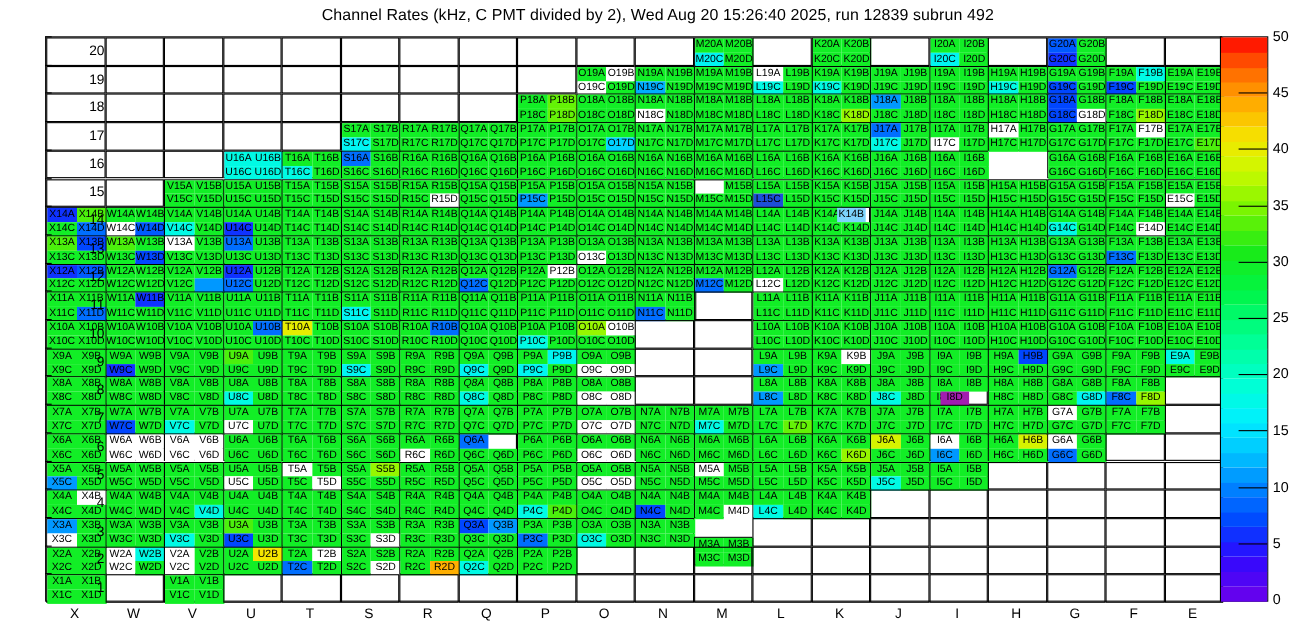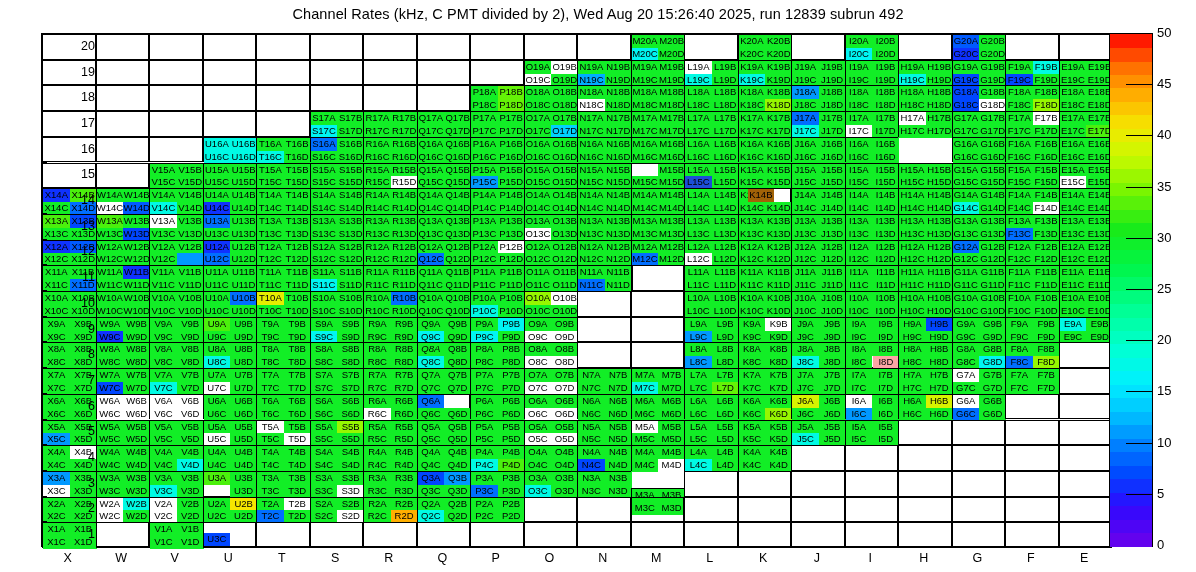--- a/index.html
+++ b/index.html
@@ -388,21 +388,21 @@
       </div>
       <div class="pad" style="left: 160.5px; top: 411.2px; width: 53.5px; height: 25.7px;">
         <div class="sub" style="left: 0px; top: 0px; width: 26.75px; height: 12.85px; background: rgb(18, 238, 38);">U4A</div>
         <div class="sub" style="left: 26.75px; top: 0px; width: 26.75px; height: 12.85px; background: rgb(18, 238, 38);">U4B</div>
         <div class="sub" style="left: 0px; top: 12.85px; width: 26.75px; height: 12.85px; background: rgb(18, 238, 38);">U4C</div>
         <div class="sub" style="left: 26.75px; top: 12.85px; width: 26.75px; height: 12.85px; background: rgb(18, 238, 38);">U4D</div>
       </div>
       <div class="pad" style="left: 160.5px; top: 436.9px; width: 53.5px; height: 25.7px;">
         <div class="sub" style="left: 0px; top: 0px; width: 26.75px; height: 12.85px; background: rgb(75, 240, 12);">U3A</div>
         <div class="sub" style="left: 26.75px; top: 0px; width: 26.75px; height: 12.85px; background: rgb(18, 238, 38);">U3B</div>
-        <div class="sub" style="left: 0px; top: 12.85px; width: 26.75px; height: 12.85px; background: rgb(0, 70, 255); margin-top: 48px;">U3C</div>
+        <div class="sub" style="left: 0px; top: 12.85px; width: 26.75px; height: 12.85px; background: rgb(0, 70, 255);">U3C</div>
         <div class="sub" style="left: 26.75px; top: 12.85px; width: 26.75px; height: 12.85px; background: rgb(18, 238, 38);">U3D</div>
       </div>
       <div class="pad" style="left: 160.5px; top: 462.6px; width: 53.5px; height: 25.7px;">
         <div class="sub" style="left: 0px; top: 0px; width: 26.75px; height: 12.85px; background: rgb(18, 238, 38);">U2A</div>
         <div class="sub" style="left: 26.75px; top: 0px; width: 26.75px; height: 12.85px; background: rgb(245, 230, 0);">U2B</div>
         <div class="sub" style="left: 0px; top: 12.85px; width: 26.75px; height: 12.85px; background: rgb(18, 238, 38);">U2C</div>
         <div class="sub" style="left: 26.75px; top: 12.85px; width: 26.75px; height: 12.85px; background: rgb(18, 238, 38);">U2D</div>
       </div>
       <div class="pad" style="left: 160.5px; top: 488.3px; width: 53.5px; height: 25.7px;"></div>
       <div class="pad" style="left: 214px; top: 0px; width: 53.5px; height: 25.7px;"></div>
@@ -1321,21 +1321,21 @@
         <div class="sub" style="left: 26.75px; top: 12.85px; width: 26.75px; height: 12.85px; background: rgb(18, 238, 38);">K16D</div>
       </div>
       <div class="pad" style="left: 695.5px; top: 128.5px; width: 53.5px; height: 25.7px;">
         <div class="sub" style="left: 0px; top: 0px; width: 26.75px; height: 12.85px; background: rgb(18, 238, 38);">K15A</div>
         <div class="sub" style="left: 26.75px; top: 0px; width: 26.75px; height: 12.85px; background: rgb(18, 238, 38);">K15B</div>
         <div class="sub" style="left: 0px; top: 12.85px; width: 26.75px; height: 12.85px; background: rgb(18, 238, 38);">K15C</div>
         <div class="sub" style="left: 26.75px; top: 12.85px; width: 26.75px; height: 12.85px; background: rgb(18, 238, 38);">K15D</div>
       </div>
       <div class="pad" style="left: 695.5px; top: 154.2px; width: 53.5px; height: 25.7px;">
         <div class="sub" style="left: 0px; top: 0px; width: 26.75px; height: 12.85px; background: rgb(18, 238, 38);">K14A</div>
-        <div class="sub" style="left: 9px; top: 0px; width: 26.75px; height: 12.85px; background: #a16207;">K14B</div>
+        <div class="sub" style="left: 22px; top: 0px; width: 26.75px; height: 12.85px; background: #7dd3fc;">K14B</div>
         <div class="sub" style="left: 0px; top: 12.85px; width: 26.75px; height: 12.85px; background: rgb(18, 238, 38);">K14C</div>
         <div class="sub" style="left: 26.75px; top: 12.85px; width: 26.75px; height: 12.85px; background: rgb(18, 238, 38);">K14D</div>
       </div>
       <div class="pad" style="left: 695.5px; top: 179.9px; width: 53.5px; height: 25.7px;">
         <div class="sub" style="left: 0px; top: 0px; width: 26.75px; height: 12.85px; background: rgb(18, 238, 38);">K13A</div>
         <div class="sub" style="left: 26.75px; top: 0px; width: 26.75px; height: 12.85px; background: rgb(18, 238, 38);">K13B</div>
         <div class="sub" style="left: 0px; top: 12.85px; width: 26.75px; height: 12.85px; background: rgb(18, 238, 38);">K13C</div>
         <div class="sub" style="left: 26.75px; top: 12.85px; width: 26.75px; height: 12.85px; background: rgb(18, 238, 38);">K13D</div>
       </div>
       <div class="pad" style="left: 695.5px; top: 205.6px; width: 53.5px; height: 25.7px;">
@@ -1559,21 +1559,21 @@
       <div class="pad" style="left: 802.5px; top: 282.7px; width: 53.5px; height: 25.7px;">
         <div class="sub" style="left: 0px; top: 0px; width: 26.75px; height: 12.85px; background: rgb(18, 238, 38);">I9A</div>
         <div class="sub" style="left: 26.75px; top: 0px; width: 26.75px; height: 12.85px; background: rgb(18, 238, 38);">I9B</div>
         <div class="sub" style="left: 0px; top: 12.85px; width: 26.75px; height: 12.85px; background: rgb(18, 238, 38);">I9C</div>
         <div class="sub" style="left: 26.75px; top: 12.85px; width: 26.75px; height: 12.85px; background: rgb(18, 238, 38);">I9D</div>
       </div>
       <div class="pad" style="left: 802.5px; top: 308.4px; width: 53.5px; height: 25.7px;">
         <div class="sub" style="left: 0px; top: 0px; width: 26.75px; height: 12.85px; background: rgb(18, 238, 38);">I8A</div>
         <div class="sub" style="left: 26.75px; top: 0px; width: 26.75px; height: 12.85px; background: rgb(18, 238, 38);">I8B</div>
         <div class="sub" style="left: 0px; top: 12.85px; width: 26.75px; height: 12.85px; background: rgb(18, 238, 38);">I8C</div>
-        <div class="sub" style="left: 27px; top: 12.85px; width: 26.75px; height: 12.85px; background: #fca5a5;">I8D</div>
+        <div class="sub" style="left: 9px; top: 12.85px; width: 26.75px; height: 12.85px; background: #a21caf;">I8D</div>
       </div>
       <div class="pad" style="left: 802.5px; top: 334.1px; width: 53.5px; height: 25.7px;">
         <div class="sub" style="left: 0px; top: 0px; width: 26.75px; height: 12.85px; background: rgb(18, 238, 38);">I7A</div>
         <div class="sub" style="left: 26.75px; top: 0px; width: 26.75px; height: 12.85px; background: rgb(18, 238, 38);">I7B</div>
         <div class="sub" style="left: 0px; top: 12.85px; width: 26.75px; height: 12.85px; background: rgb(18, 238, 38);">I7C</div>
         <div class="sub" style="left: 26.75px; top: 12.85px; width: 26.75px; height: 12.85px; background: rgb(18, 238, 38);">I7D</div>
       </div>
       <div class="pad" style="left: 802.5px; top: 359.8px; width: 53.5px; height: 25.7px;">
         <div class="sub" style="left: 0px; top: 0px; width: 26.75px; height: 12.85px; background: rgb(255, 255, 255);">I6A</div>
         <div class="sub" style="left: 26.75px; top: 0px; width: 26.75px; height: 12.85px; background: rgb(18, 238, 38);">I6B</div>

